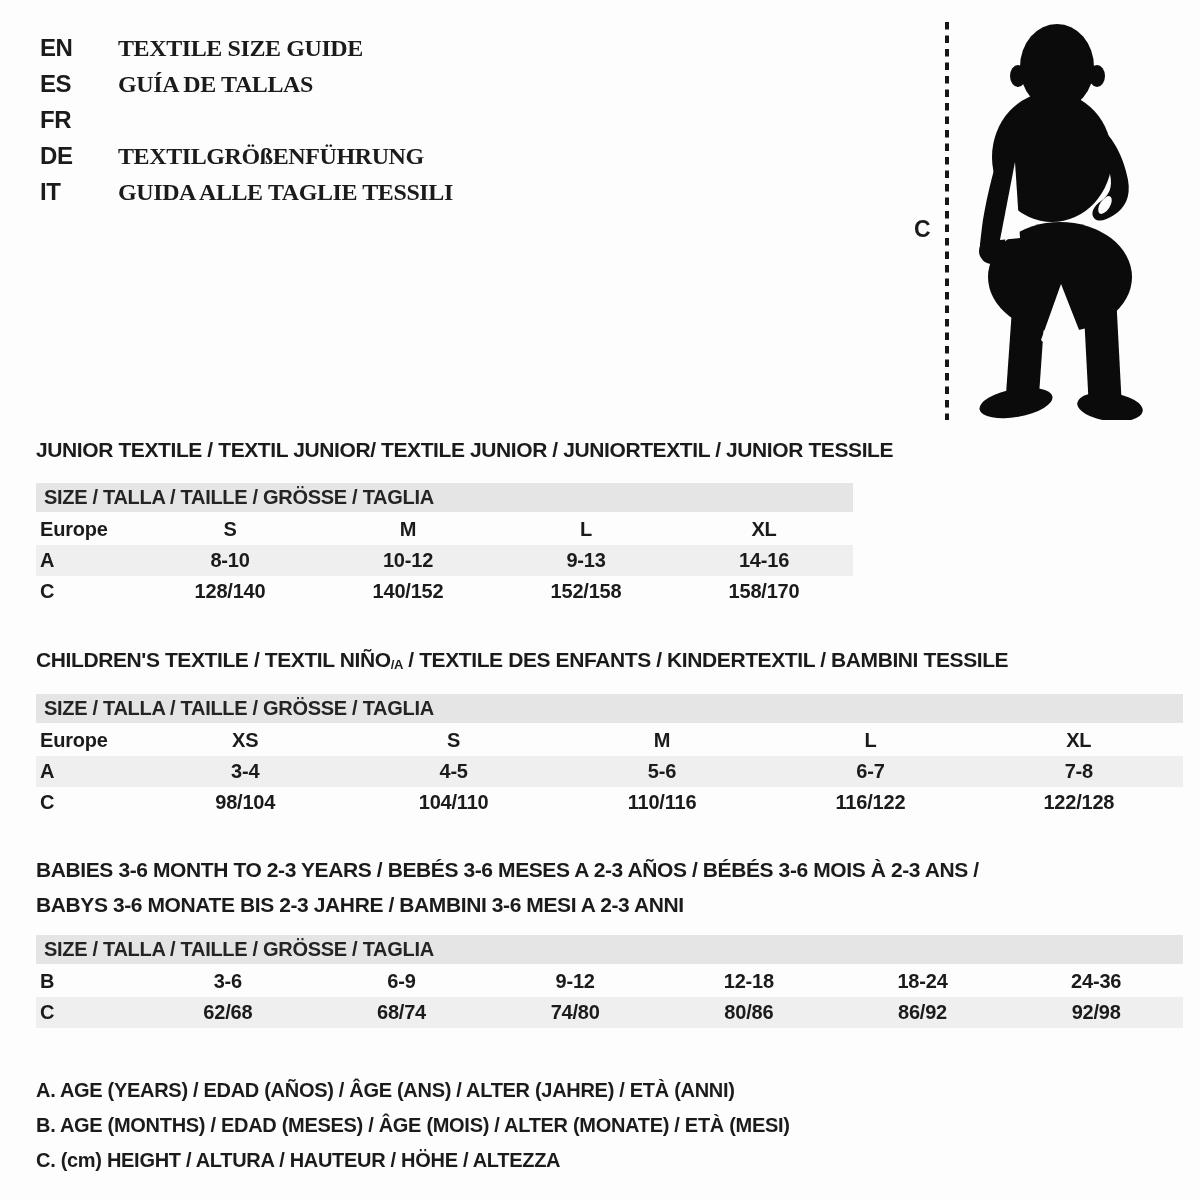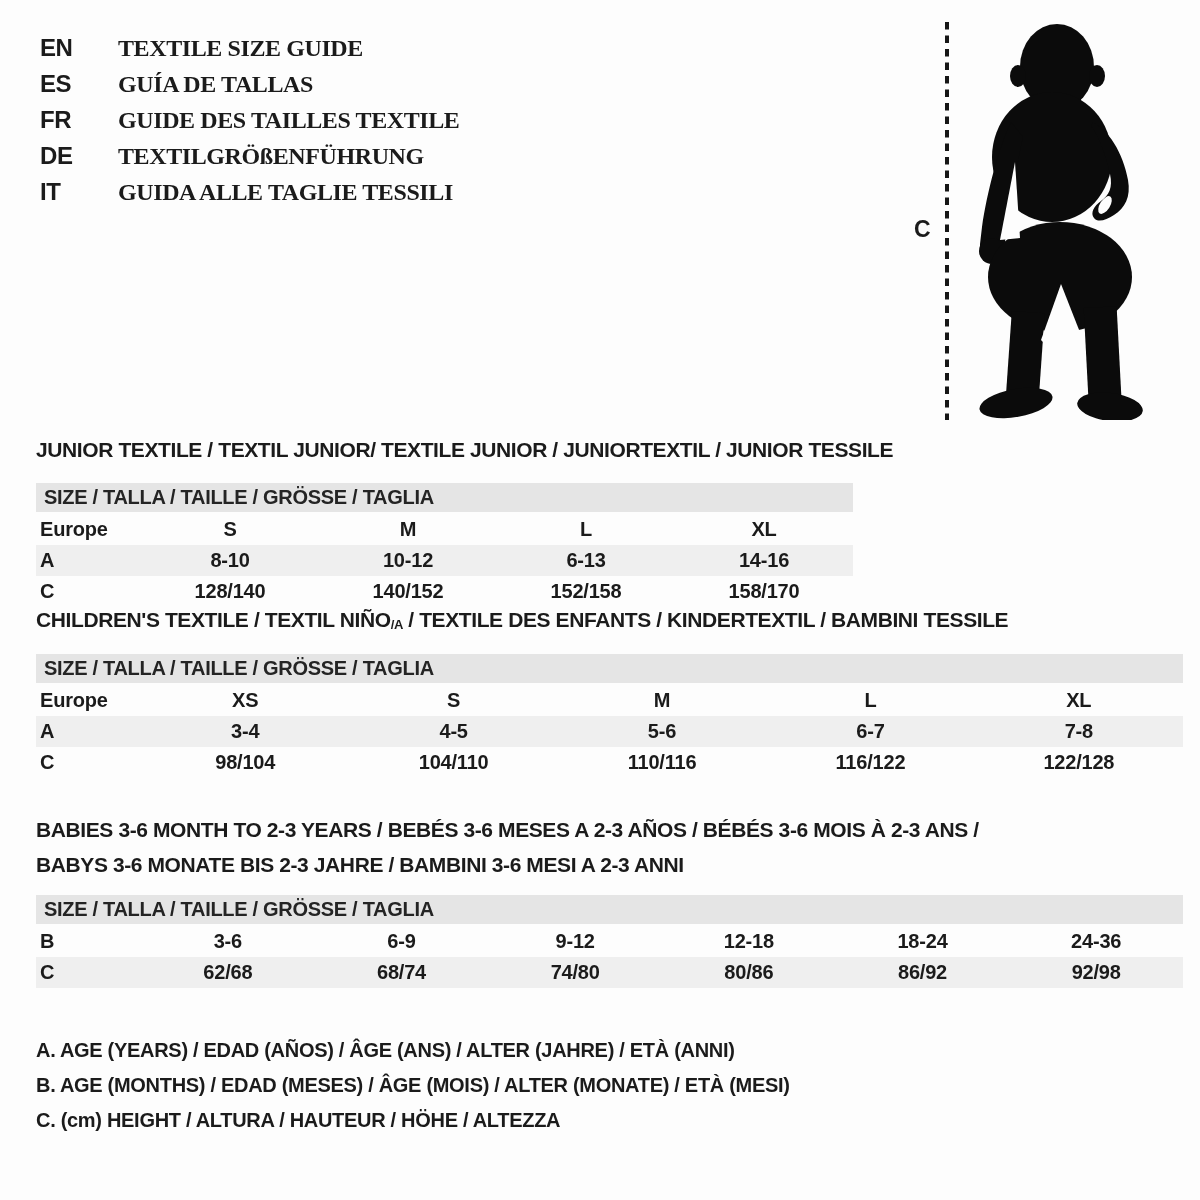--- a/index.html
+++ b/index.html
@@ -42,21 +42,21 @@
   .w-junior { width:817px; }
   .w-full   { width:1147px; }
 
   .trow { display:flex; height:31px; align-items:center; font-size:20px; letter-spacing:-0.2px; }
   .trow .rlabel { width:105px; padding-left:4px; }
   .trow .cell { flex:1; text-align:center; }
   .zebra { background:#efefef; }
 
   .sec-junior   { margin-top:0; }
   .sec-junior .size-bar   { margin-top:20px; }
-  .sec-children { }
+  .sec-children { margin-top:40px; }
   .sec-children .size-bar { margin-top:16px; }
   .sec-babies   { margin-top:34px; }
   .sec-babies .size-bar   { margin-top:13px; }
 
   
   .legend { margin-top:45px; }
   .legend-line { font-size:20px; letter-spacing:-0.3px; line-height:35px; white-space:nowrap; }
 </style>
 </head>
 <body>
@@ -67,21 +67,20 @@
     <div class="lang-row">
       <span class="lang-code">EN</span>
       <span class="lang-title">TEXTILE SIZE GUIDE</span>
     </div>
     <div class="lang-row">
       <span class="lang-code">ES</span>
       <span class="lang-title">GUÍA DE TALLAS</span>
     </div>
     <div class="lang-row">
       <span class="lang-code">FR</span>
-      <span class="lang-title">GUIDE DES TAILLES TEXTILE</span>
     </div>
     <div class="lang-row">
       <span class="lang-code">DE</span>
       <span class="lang-title">TEXTILGRÖßENFÜHRUNG</span>
     </div>
     <div class="lang-row">
       <span class="lang-code">IT</span>
       <span class="lang-title">GUIDA ALLE TAGLIE TESSILI</span>
     </div>
   </div>
@@ -127,21 +126,21 @@
         <span class="rlabel">Europe</span>
         <span class="cell">S</span>
         <span class="cell">M</span>
         <span class="cell">L</span>
         <span class="cell">XL</span>
       </div>
       <div class="trow zebra">
         <span class="rlabel">A</span>
         <span class="cell">8-10</span>
         <span class="cell">10-12</span>
-        <span class="cell">6-13</span>
+        <span class="cell">9-13</span>
         <span class="cell">14-16</span>
       </div>
       <div class="trow">
         <span class="rlabel">C</span>
         <span class="cell">128/140</span>
         <span class="cell">140/152</span>
         <span class="cell">152/158</span>
         <span class="cell">158/170</span>
       </div>
     </div>

